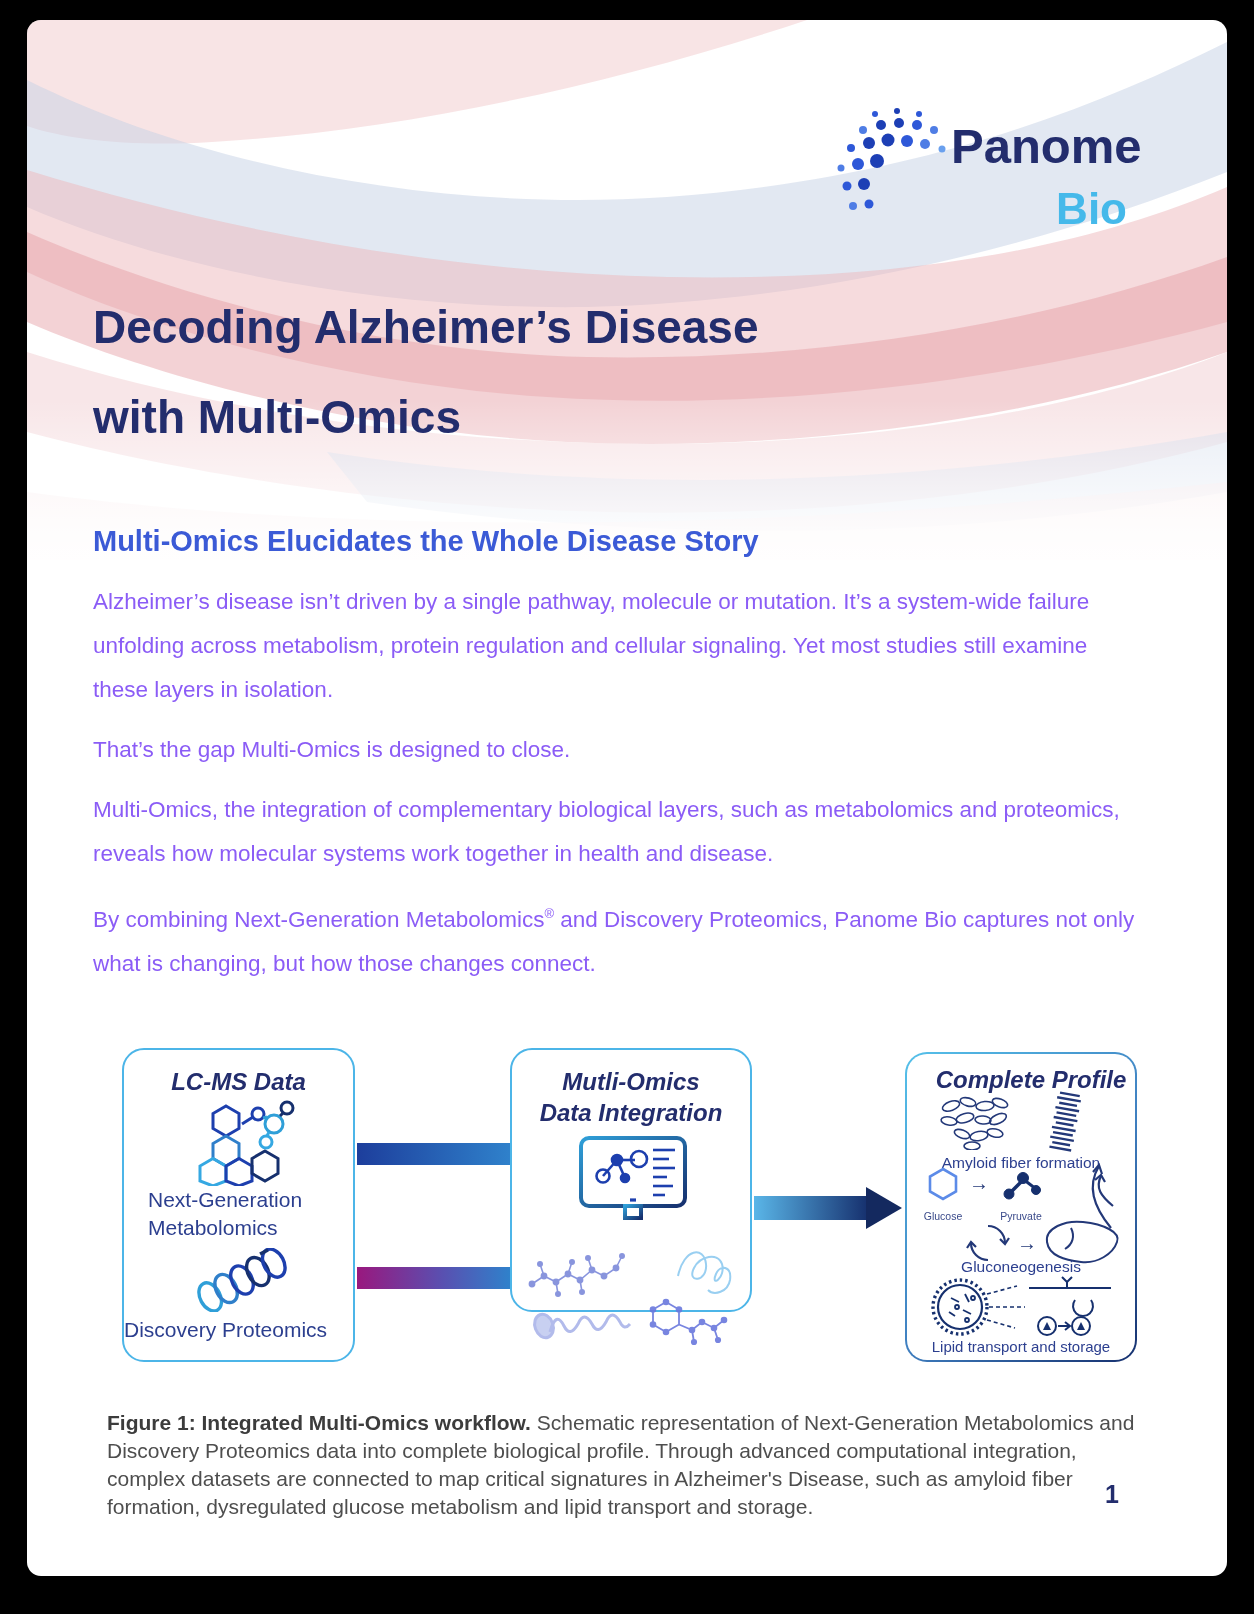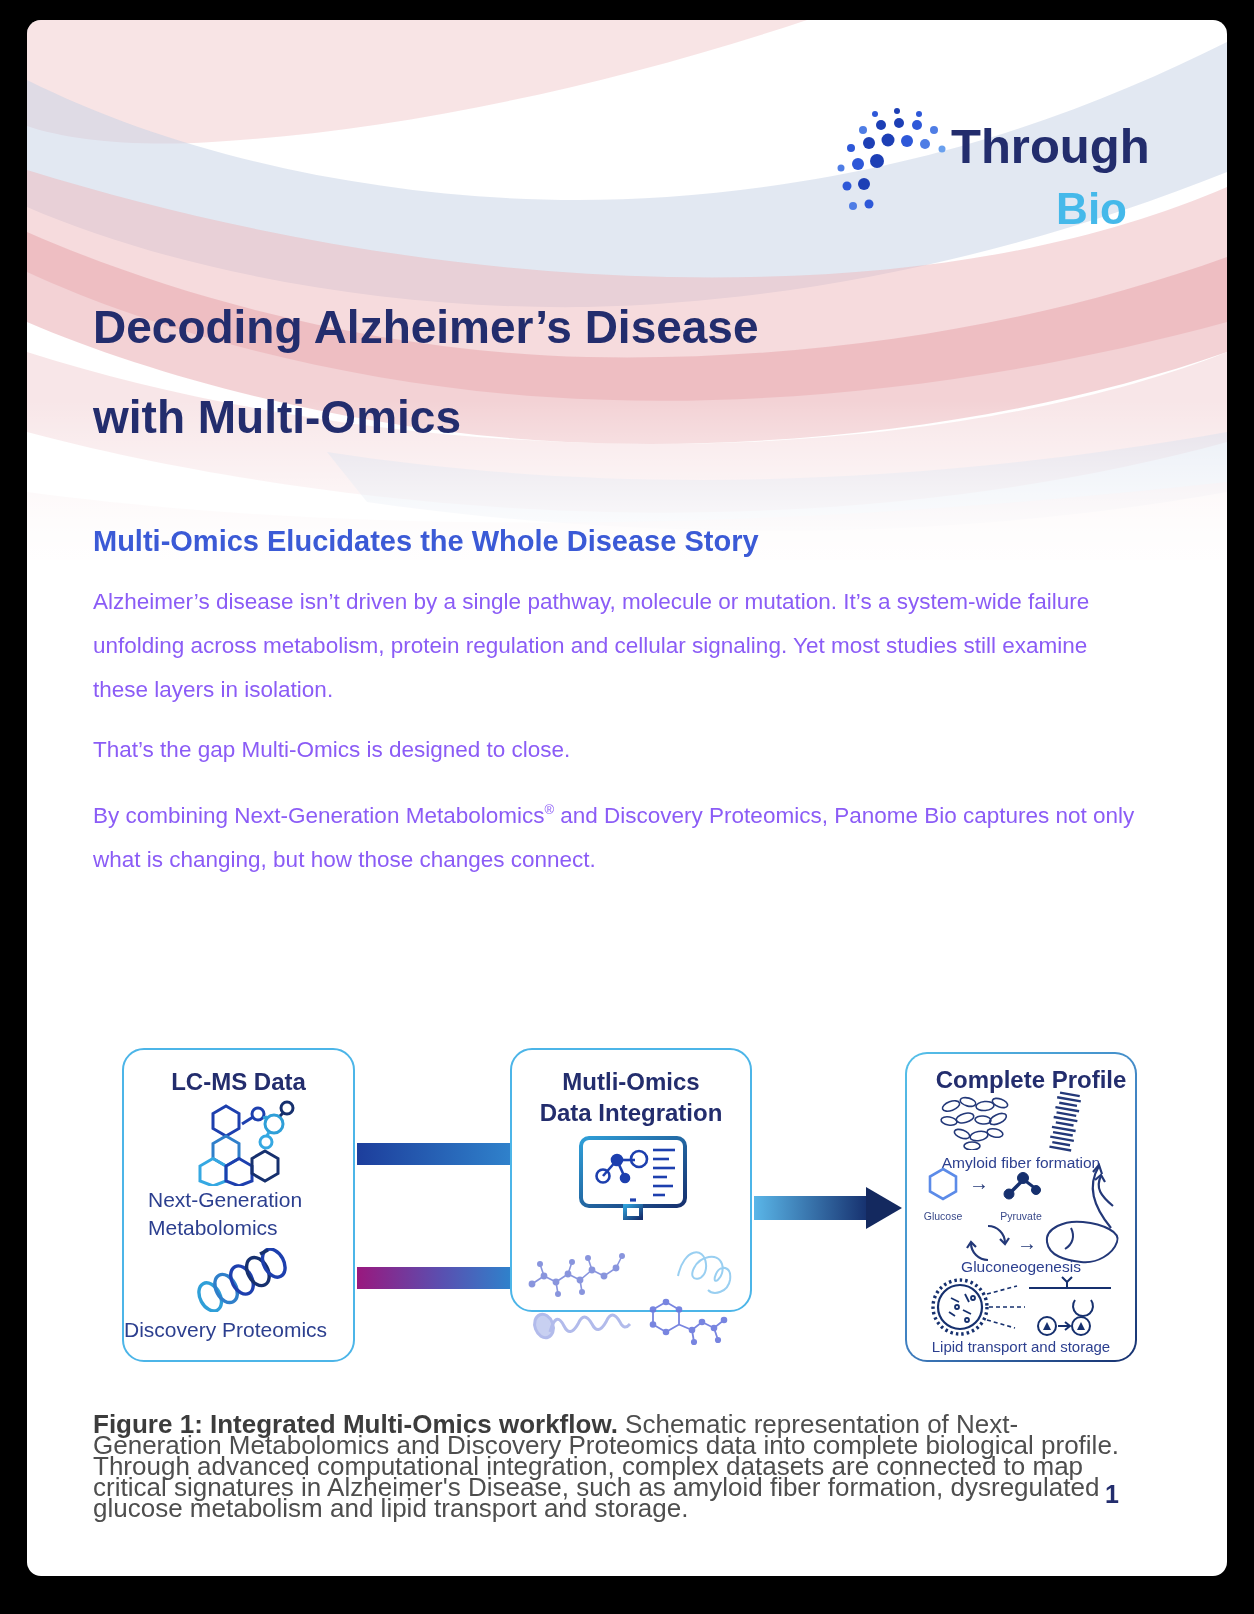--- a/index.html
+++ b/index.html
@@ -33,34 +33,34 @@
   .body-copy p{margin:0 0 16px 0;}
   .body-copy sup{font-size:13px;}
 
   
   .fig-box{position:absolute;border:2px solid #4cb5e8;border-radius:22px;background:#fff;box-sizing:border-box;}
   .box1{left:95px;top:1028px;width:233px;height:314px;}
   .box2{left:483px;top:1028px;width:242px;height:264px;}
   .box3-wrap{position:absolute;left:878px;top:1032px;width:232px;height:310px;border-radius:22px;
     background:linear-gradient(135deg,#55c1ea 0%,#3f7fc0 55%,#16306e 100%);padding:2px;box-sizing:border-box;}
   .box3{position:relative;width:100%;height:100%;background:#fff;border-radius:20px;}
-  .fig-box-title{position:absolute;left:0;width:100%;text-align:center;font-size:24px;font-weight:bold;color:#232d6d;}
+  .fig-box-title{position:absolute;left:0;width:100%;text-align:center;font-size:24px;font-weight:bold;color:#232d6d;font-style:italic;}
   .fig-label{position:absolute;width:100%;text-align:left;color:#2c3f8f;font-size:21px;line-height:28px;}
   .fig-small-label{position:absolute;width:100%;text-align:center;color:#2c3f8f;font-size:15.5px;}
   .tiny-label{position:absolute;text-align:center;color:#3a4a8a;font-size:10.5px;}
 
   .bar{position:absolute;height:22px;}
   .bar-top{left:330px;top:1123px;width:153px;background:linear-gradient(90deg,#1d3e9c,#2f81cb);}
   .bar-bottom{left:330px;top:1247px;width:153px;background:linear-gradient(90deg,#99187e,#5a4fb0 55%,#2f81cb);}
   .flow-arrow-shaft{position:absolute;left:727px;top:1176px;width:114px;height:24px;
     background:linear-gradient(90deg,#5ab6e8,#16306e);}
   .flow-arrow-head{position:absolute;left:839px;top:1167px;width:0;height:0;
     border-left:36px solid #14295f;border-top:21px solid transparent;border-bottom:21px solid transparent;}
 
-  .caption{position:absolute;left:66px;top:1368px;width:1048px;font-size:26px;line-height:21px;color:#4e4e4e;}
+  .caption{position:absolute;left:80px;top:1368px;width:1048px;font-size:21px;line-height:28px;color:#4e4e4e;}
   .caption b{color:#3c3c3c;}
   .page-number{position:absolute;right:108px;top:1460px;font-size:25px;font-weight:bold;color:#232d6d;}
 
   .abs{position:absolute;}
   .arrow-char{position:absolute;color:#233878;font-size:20px;}
 </style>
 </head>
 <body>
 
 <div class="page">
@@ -95,34 +95,35 @@
           <circle cx="111" cy="43" r="3.5" fill="#6aa0ee"></circle>
         <circle cx="10" cy="62" r="3.5" fill="#4f7de5"></circle>
           <circle cx="27" cy="58" r="6" fill="#2e58d8"></circle>
           <circle cx="46" cy="55" r="7"></circle>
         <circle cx="16" cy="80" r="4.5" fill="#2e58d8"></circle>
           <circle cx="33" cy="78" r="6"></circle>
         <circle cx="22" cy="100" r="4" fill="#4f7de5"></circle>
           <circle cx="38" cy="98" r="4.5" fill="#2e58d8"></circle>
       </g>
     </svg>
-    <div class="brand">Through</div>
+    <div class="brand">Panome</div>
     <div class="bio">Bio</div>
   </div>
 
   <div class="doc-title">
     <div>Decoding Alzheimer’s Disease</div>
     <div>with Multi-Omics</div>
   </div>
 
   <div class="section-heading">Multi-Omics Elucidates the Whole Disease Story</div>
 
   <div class="body-copy">
     <p>Alzheimer’s disease isn’t driven by a single pathway, molecule or mutation. It’s a system-wide failure unfolding across metabolism, protein regulation and cellular signaling. Yet most studies still examine these layers in isolation.</p>
     <p>That’s the gap Multi-Omics is designed to close.</p>
+    <p>Multi-Omics, the integration of complementary biological layers, such as metabolomics and proteomics, reveals how molecular systems work together in health and disease.</p>
     <p><span>By combining Next-Generation Metabolomics</span><sup>®</sup><span> and Discovery Proteomics, Panome Bio captures not only what is changing, but how those changes connect.</span></p>
   </div>
 
   <div class="fig-box box1">
     <div class="fig-box-title" style="top:18px;">LC-MS Data</div>
     <svg class="abs" style="left:62px;top:48px;" width="112" height="88" viewBox="0 0 112 88">
       <g fill="none" stroke-width="3">
         <polygon points="40,8 53,15.5 53,30.5 40,38 27,30.5 27,15.5" stroke="#1d3fae"></polygon>
         <polygon points="40,38 53,45.5 53,60.5 40,68 27,60.5 27,45.5" stroke="#2f7fca"></polygon>
         <polygon points="27,60.5 40,68 40,83 27,88 14,83 14,68" stroke="#35a8e2"></polygon>

